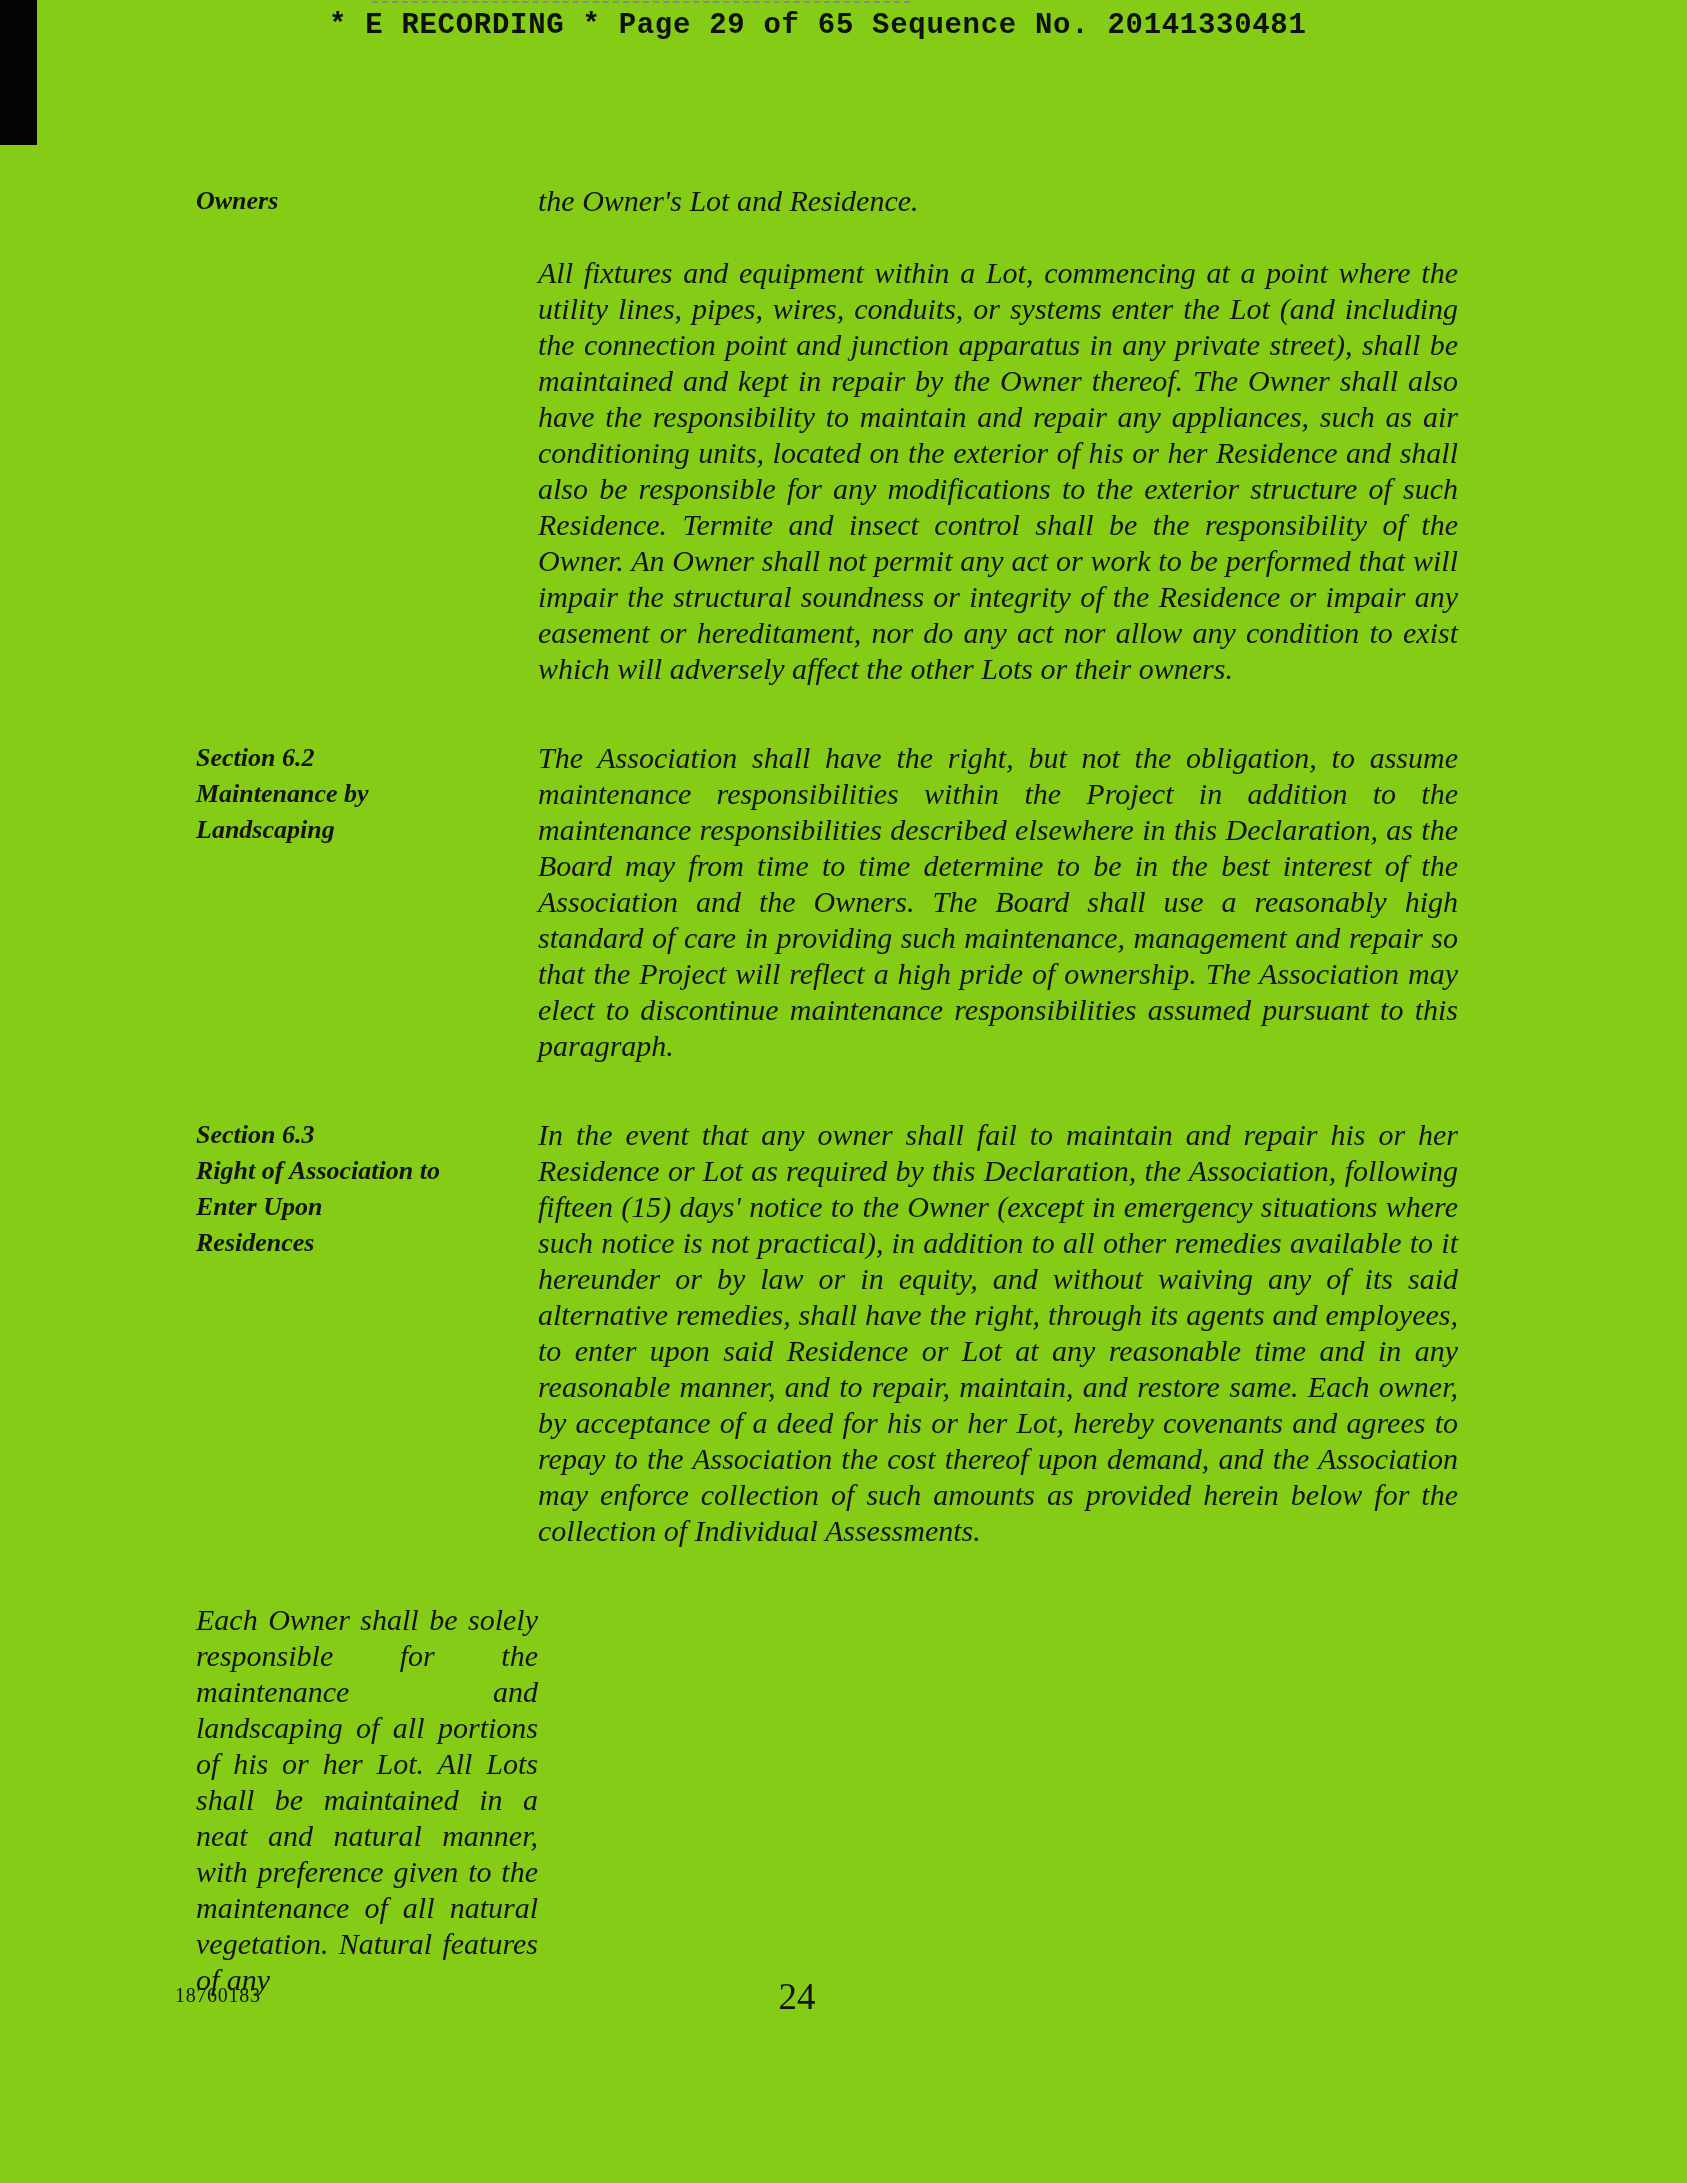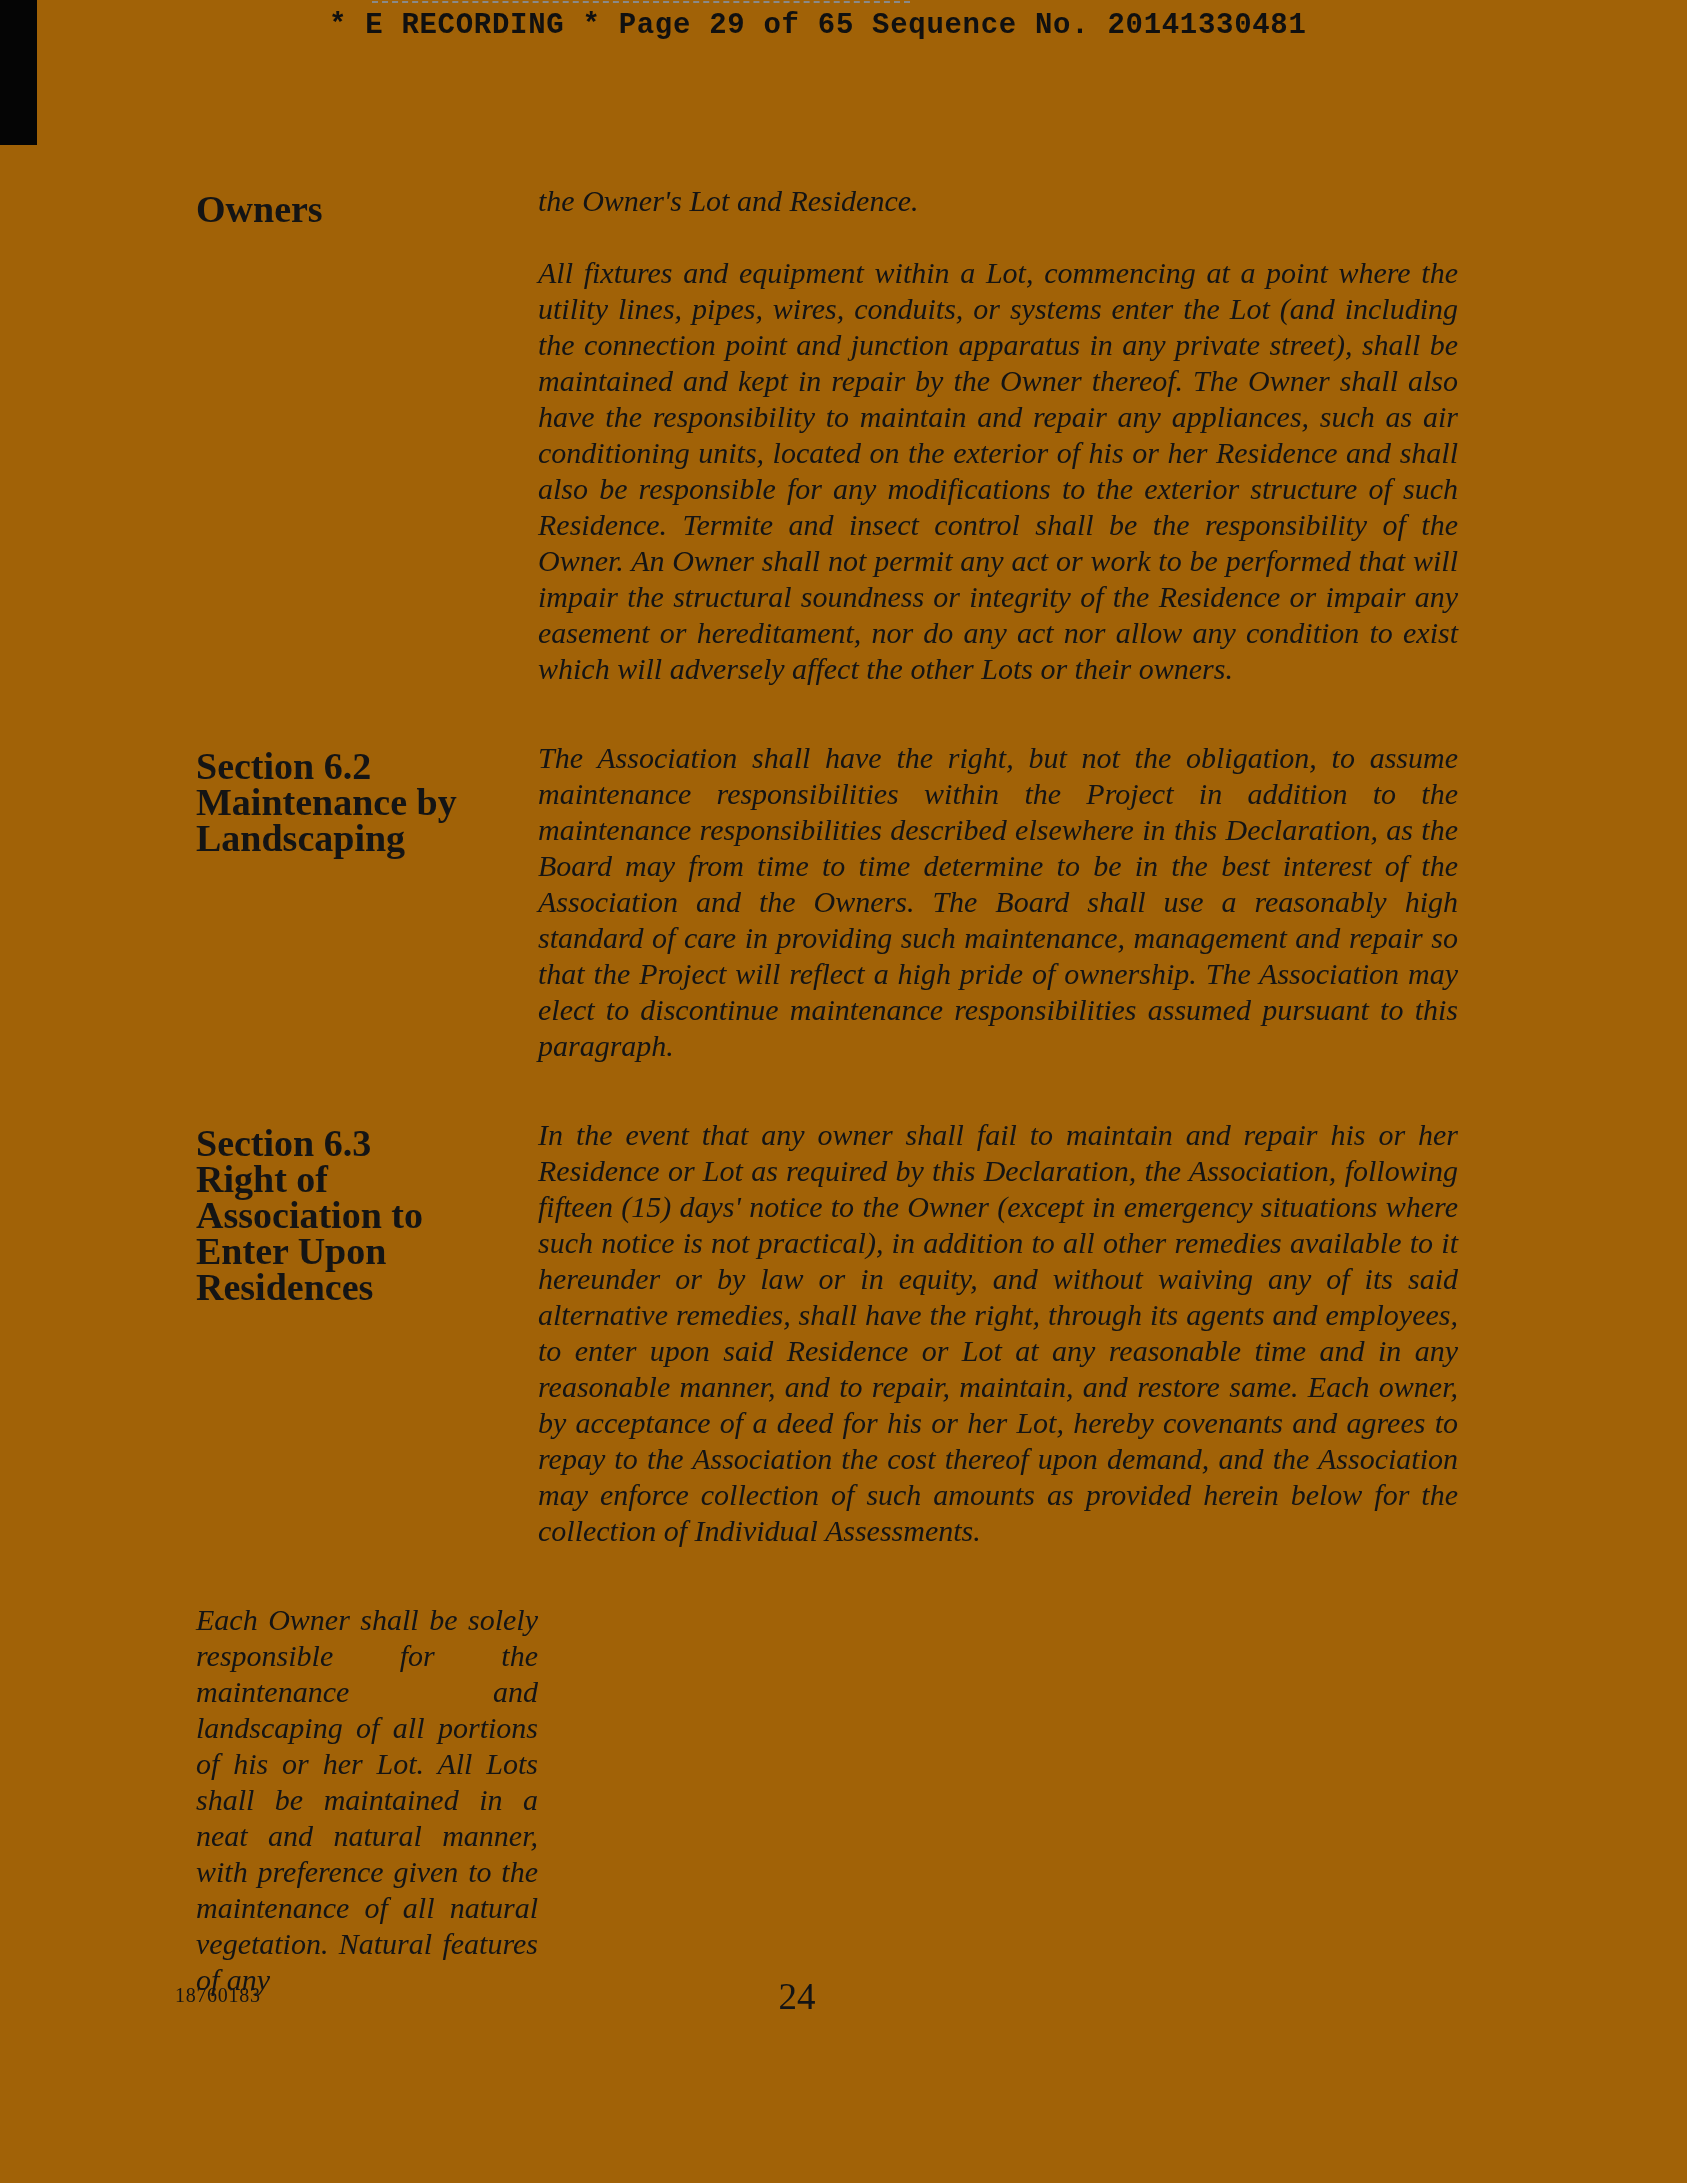--- a/index.html
+++ b/index.html
@@ -5,21 +5,21 @@
   html, body {
     margin: 0;
     padding: 0;
     background: #e8e8e6;
   }
   .page {
     position: relative;
     width: 1687px;
     height: 2183px;
     margin: 0 auto;
-    background: #a16207;
+    background: #84cc16;
     color: #141414;
     font-family: "Liberation Serif", serif;
     overflow: hidden;
   }
   
   .scan-bar {
     position: absolute;
     left: 0;
     top: 0;
     width: 37px;
@@ -53,25 +53,25 @@
   }
   .section {
     display: grid;
     grid-template-columns: 342px 920px;
     align-items: start;
   }
   .section + .section {
     margin-top: 53px;
   }
   .label {
-    font-size: 38px;
+    font-size: 26px;
     line-height: 36px;
     font-weight: bold;
+    font-style: italic;
     padding-right: 20px;
-    margin-top: 8px;
   }
   .text {
     font-size: 30px;
     line-height: 36px;
   }
   .text p {
     margin: 0;
     text-align: justify;
     text-justify: inter-word;
     font-style: italic;

